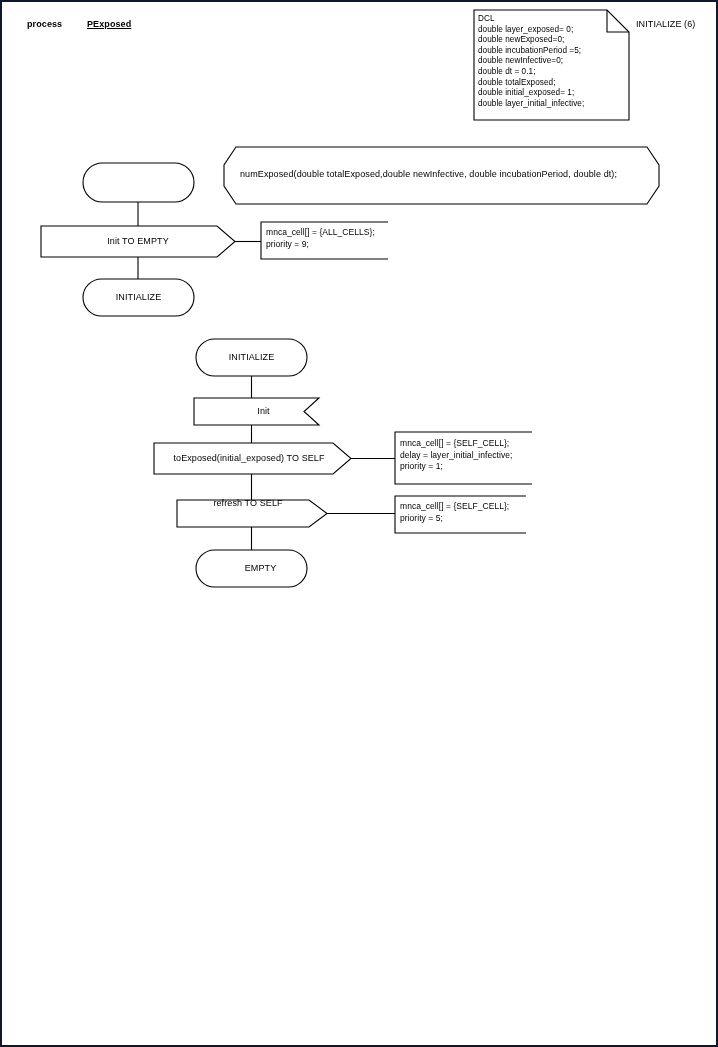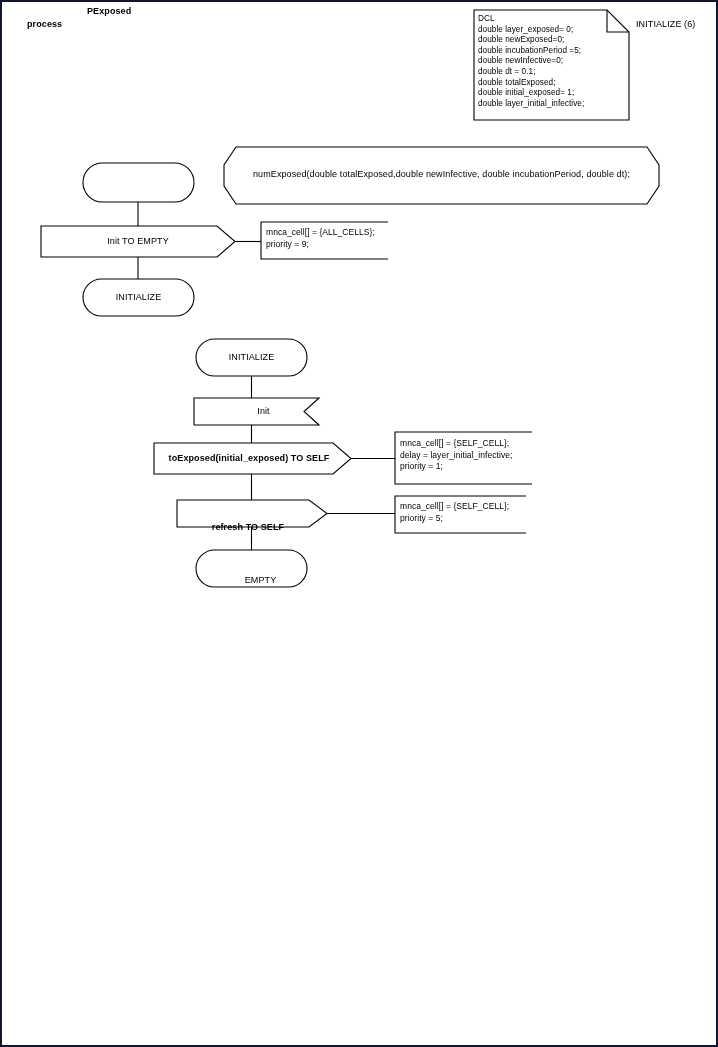--- a/index.html
+++ b/index.html
@@ -111,45 +111,45 @@
       <line x1="325" y1="511.5" x2="393" y2="511.5" stroke="#000000" stroke-width="1.1"></line>
       <path d="M 524 494 L 393 494 L 393 531 L 524 531" fill="none" stroke="#000000" stroke-width="1.1"></path>
 
       <line x1="249.5" y1="525" x2="249.5" y2="548" stroke="#000000" stroke-width="1.1"></line>
 
       <rect x="194" y="548" width="111" height="37" rx="18.5" ry="18.5" fill="#ffffff" stroke="#000000" stroke-width="1.1"></rect>
     </g>
   </svg>
 
   <div class="hdr" style="left:25px; top:17px;">process</div>
-  <div class="hdr" style="left:85px; top:4px;">PExposed</div>
+  <div class="hdr" style="left:85px; top:17px;text-decoration:underline;">PExposed</div>
   <div class="lbl" style="left:634px; top:17px;">INITIALIZE (6)</div>
 
   <div class="dcl-text" style="left:476px; top:12px;">DCL
 double layer_exposed= 0;
 double newExposed=0;
 double incubationPeriod =5;
 double newInfective=0;
 double dt = 0.1;
 double totalExposed;
 double initial_exposed= 1;
 double layer_initial_infective;</div>
 
-  <div class="lbl-c" style="left:222px; top:167px; width:435px;">numExposed(double totalExposed,double newInfective, double incubationPeriod, double dt);</div>
+  <div class="lbl-c" style="left:222px; top:167px; width:360px;padding-left:16px;">numExposed(double totalExposed,double newInfective, double incubationPeriod, double dt);</div>
 
   <div class="lbl-c" style="left:81px; top:174px; width:111px;"></div>
   <div class="lbl-c" style="left:39px; top:234px; width:194px;">Init TO EMPTY</div>
   <div class="cmt-text" style="left:264px; top:225px;">mnca_cell[] = {ALL_CELLS};
 priority = 9;</div>
   <div class="lbl-c" style="left:81px; top:290px; width:111px;">INITIALIZE</div>
 
   <div class="lbl-c" style="left:194px; top:350px; width:111px;">INITIALIZE</div>
   <div class="lbl-c" style="left:204px; top:404px; width:115px;">Init</div>
-  <div class="lbl-c" style="left:152px; top:451px; width:190px;font-weight:bold;">toExposed(initial_exposed) TO SELF</div>
+  <div class="lbl-c" style="left:152px; top:451px; width:190px;">toExposed(initial_exposed) TO SELF</div>
   <div class="cmt-text" style="left:398px; top:436px;">mnca_cell[] = {SELF_CELL};
 delay = layer_initial_infective;
 priority = 1;</div>
-  <div class="lbl-c" style="left:175px; top:520px; width:142px;font-weight:bold;">refresh TO SELF</div>
+  <div class="lbl-c" style="left:175px; top:496px; width:142px;">refresh TO SELF</div>
   <div class="cmt-text" style="left:398px; top:499px;">mnca_cell[] = {SELF_CELL};
 priority = 5;</div>
-  <div class="lbl-c" style="left:194px; top:561px; width:129px;margin-top:12px;">EMPTY</div>
+  <div class="lbl-c" style="left:194px; top:561px; width:129px;">EMPTY</div>
 
 </div>
 
 </body></html>

